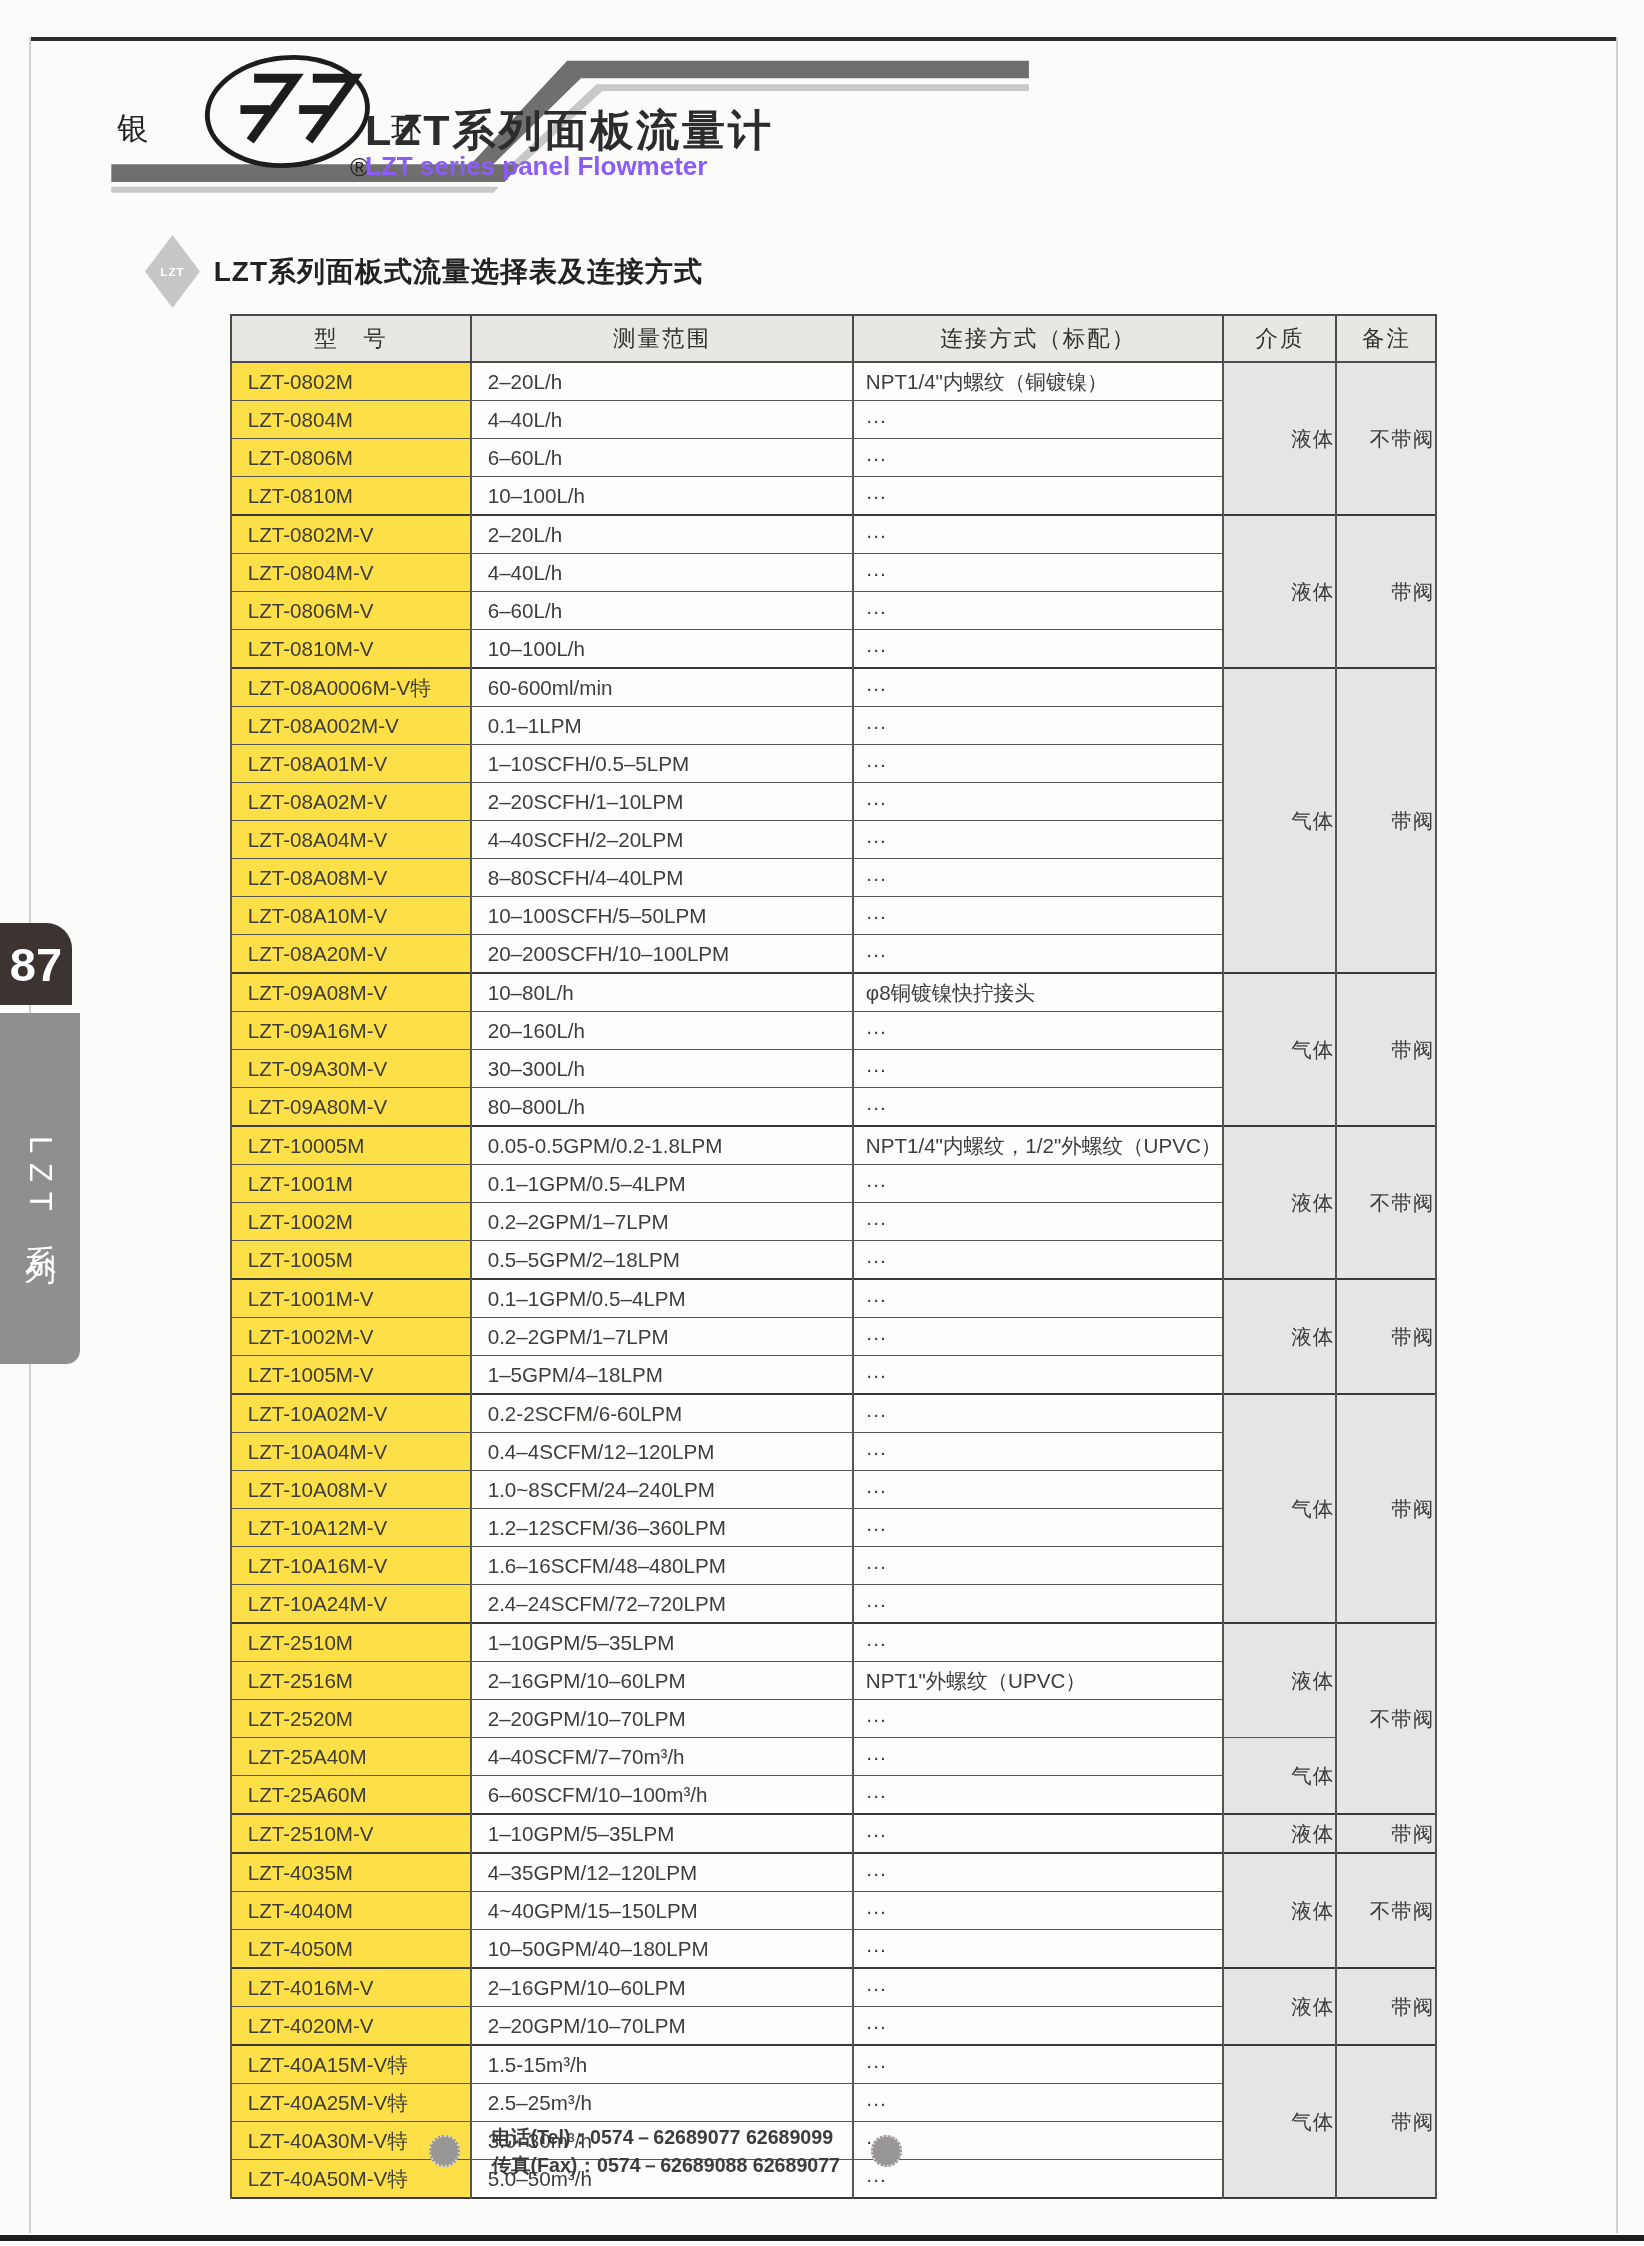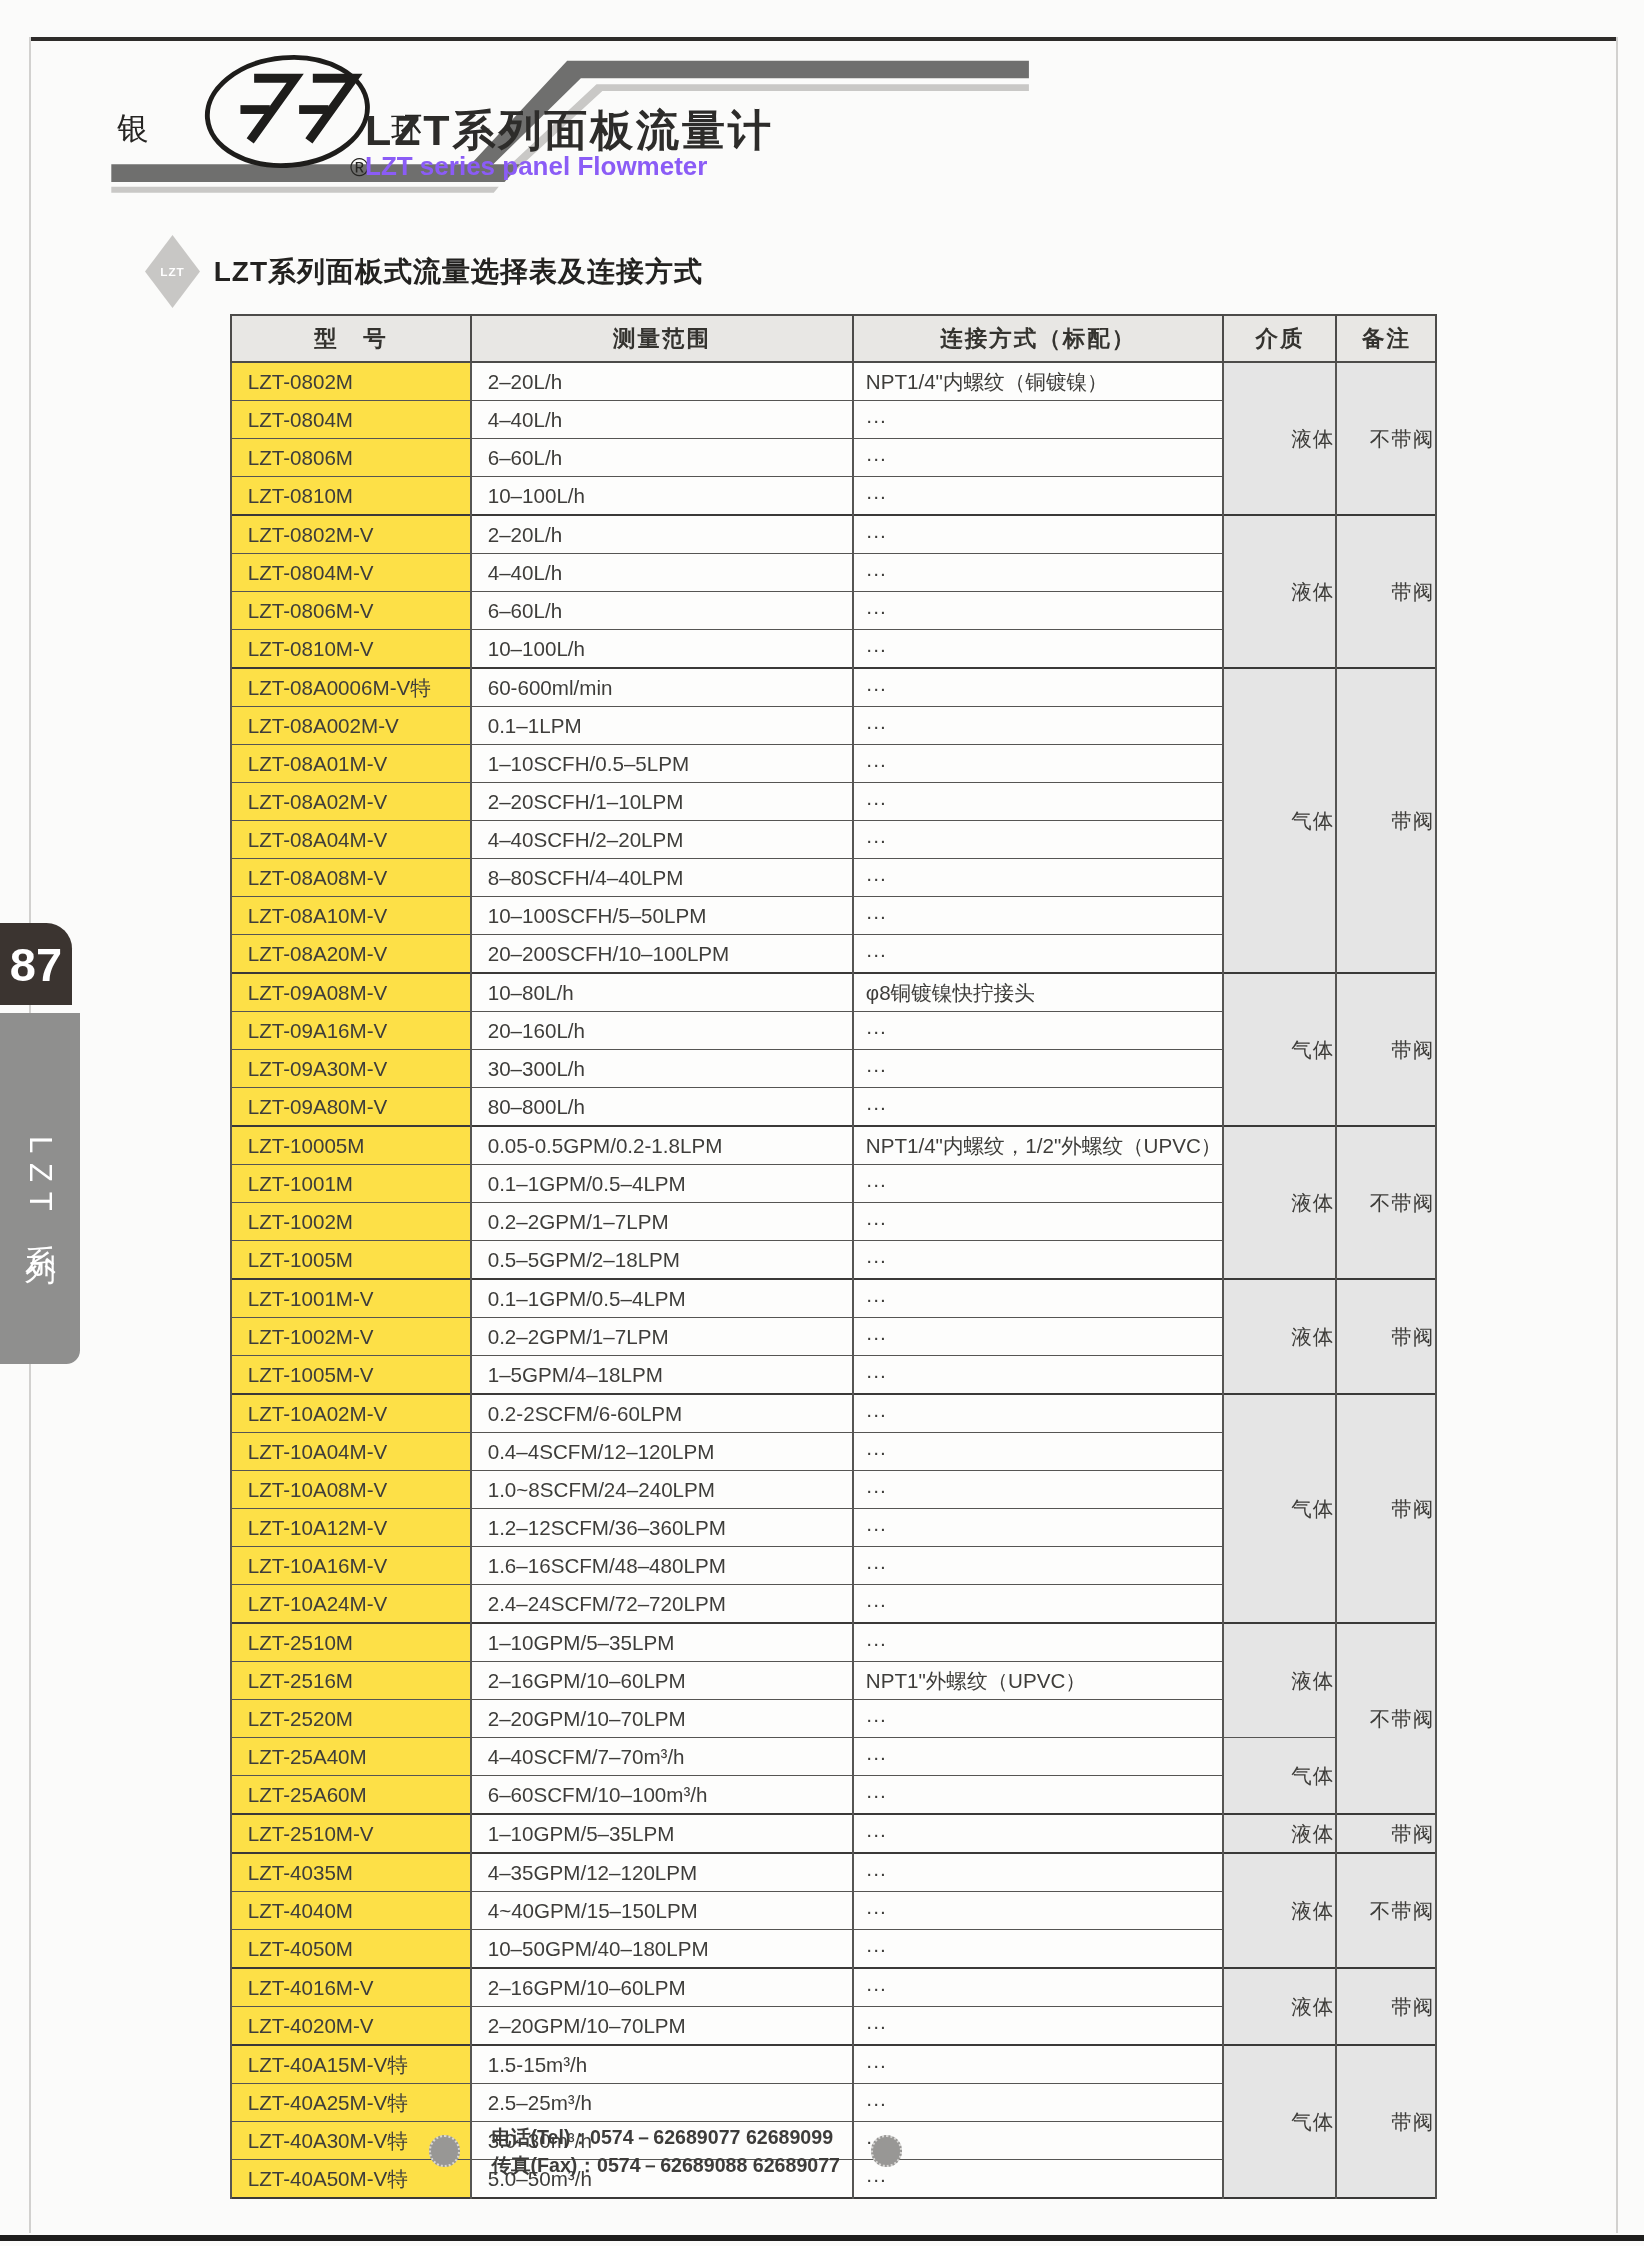--- a/index.html
+++ b/index.html
@@ -21,21 +21,21 @@
   
   .section-head{position:absolute;left:145px;top:235px;height:73px;display:flex;align-items:center;}
   .diamond{width:55px;height:73px;background:#c8c7c5;clip-path:polygon(50% 0,100% 50%,50% 100%,0 50%);
            display:flex;align-items:center;justify-content:center;flex:0 0 auto;}
   .diamond span{color:#fff;font-size:11.8px;font-weight:bold;letter-spacing:1px;}
   .section-title{margin-left:13.7px;font-size:28px;font-weight:bold;color:#232220;letter-spacing:1px;white-space:nowrap;}
 
   
   table.flow{position:absolute;left:230px;top:314px;border-collapse:collapse;table-layout:fixed;
              border:2.9px solid #3a3938;}
-  table.flow th{height:43px;background:#e8e7e4;font-size:22.5px;font-weight:bold;color:#34332f;
+  table.flow th{height:43px;background:#e8e7e4;font-size:22.5px;font-weight:normal;color:#34332f;
                 border:2px solid #4c4b49;border-bottom-width:2.9px;letter-spacing:2px;}
   table.flow td{height:35px;font-size:20.6px;color:#3e3d3a;border:1px solid #565553;
                 border-left-width:2px;border-right-width:2px;overflow:hidden;white-space:nowrap;}
   table.flow tr.sep td{border-top:2.9px solid #3a3938;}
   td.model{background:#fde047;padding-left:15.7px;}
   td.range{padding-left:15.7px;background:#fdfdfc;}
   td.conn{padding-left:11.8px;background:#fdfdfc;font-size:19.6px;}
   td.medium,td.note{text-align:right;font-size:21.6px;background:#e5e5e5;letter-spacing:1px;}
 
   

